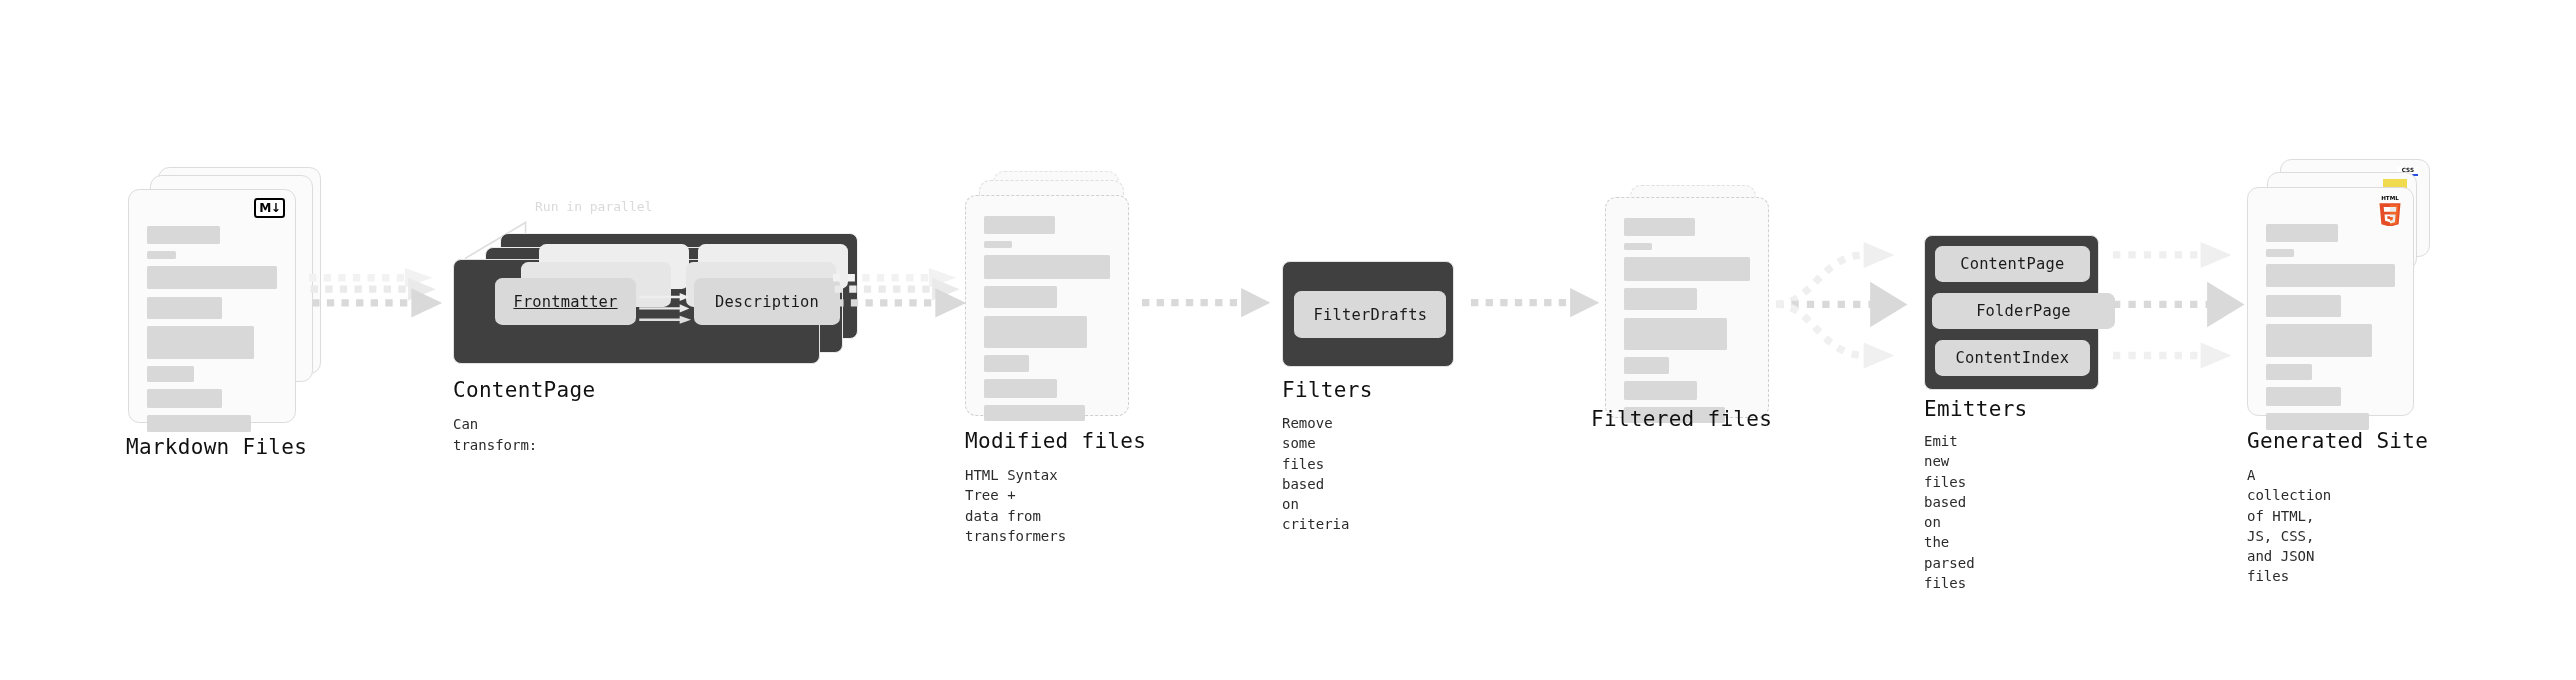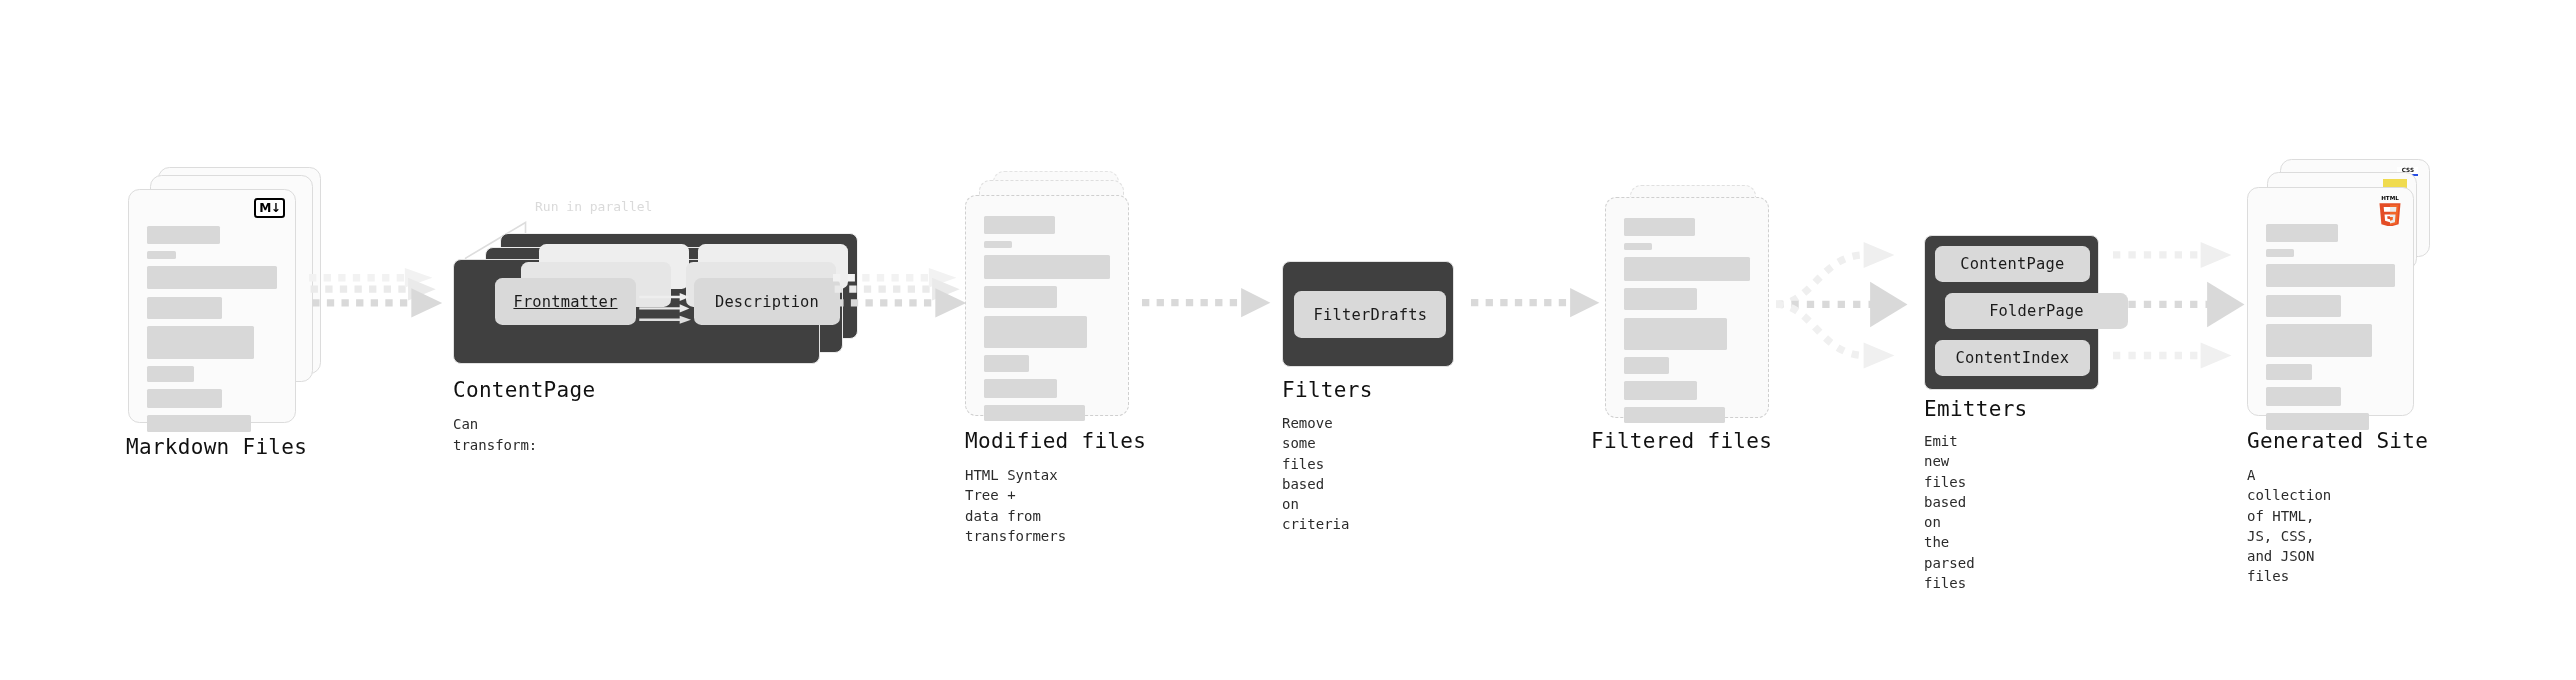--- a/index.html
+++ b/index.html
@@ -243,38 +243,38 @@
         <div class="bar" style="width:22%; height:7.3px;"></div>
         <div class="bar" style="width:100%; height:23.6px; margin-top:4.9px;"></div>
         <div class="bar" style="width:58%; height:22px;"></div>
         <div class="bar" style="width:82%; height:32.5px;"></div>
         <div class="bar" style="width:36%; height:16.3px;"></div>
         <div class="bar" style="width:58%; height:18.7px;"></div>
         <div class="bar" style="width:80%; height:16.3px;"></div>
       </div>
     </div>
 
-    <div class="cap-title" style="left:1591px; top:429px;">Filtered files</div>
+    <div class="cap-title" style="left:1591px; top:407px;">Filtered files</div>
   </div>
 
   <svg class="arrow-svg" style="left:1776px; top:237px;" width="142" height="134" viewBox="0 0 175 165">
     <g fill="none" stroke-width="9" stroke-dasharray="9 10">
       <path d="M0 83 C 45 83, 55 22, 110 22" stroke="#efefef"></path>
       <line x1="0" y1="83" x2="120" y2="83" stroke="#d9d9d9"></line>
       <path d="M0 83 C 45 83, 55 146, 110 146" stroke="#f0f0f0"></path>
     </g>
     <polygon points="108,6 146,22 108,38" fill="#efefef"></polygon>
     <polygon points="116,55 162,83 116,111" fill="#d9d9d9"></polygon>
     <polygon points="108,130 146,146 108,162" fill="#f0f0f0"></polygon>
   </svg>
 
   <div class="node">
     <div class="pbox" style="left:1924px; top:228px; width:175px; height:155px;">
       <div class="chip" style="left:9.8px; top:9.8px; width:155px; height:36px;">ContentPage</div>
-      <div class="chip" style="left:20px; top:57px; width:183px; height:36px;">FolderPage</div>
+      <div class="chip" style="left:7px; top:57px; width:183px; height:36px;">FolderPage</div>
       <div class="chip" style="left:9.8px; top:104px; width:155px; height:36px;">ContentIndex</div>
     </div>
 
     <div class="cap-title" style="left:1924px; top:397px;">Emitters</div>
     <div class="cap-sub" style="left:1924px; top:431px;">Emit new files based on
 the parsed files</div>
   </div>
 
   <svg class="arrow-svg" style="left:2113px; top:237px;" width="142" height="134" viewBox="0 0 175 165">
     <g stroke-width="9" stroke-dasharray="9 10" fill="none">

